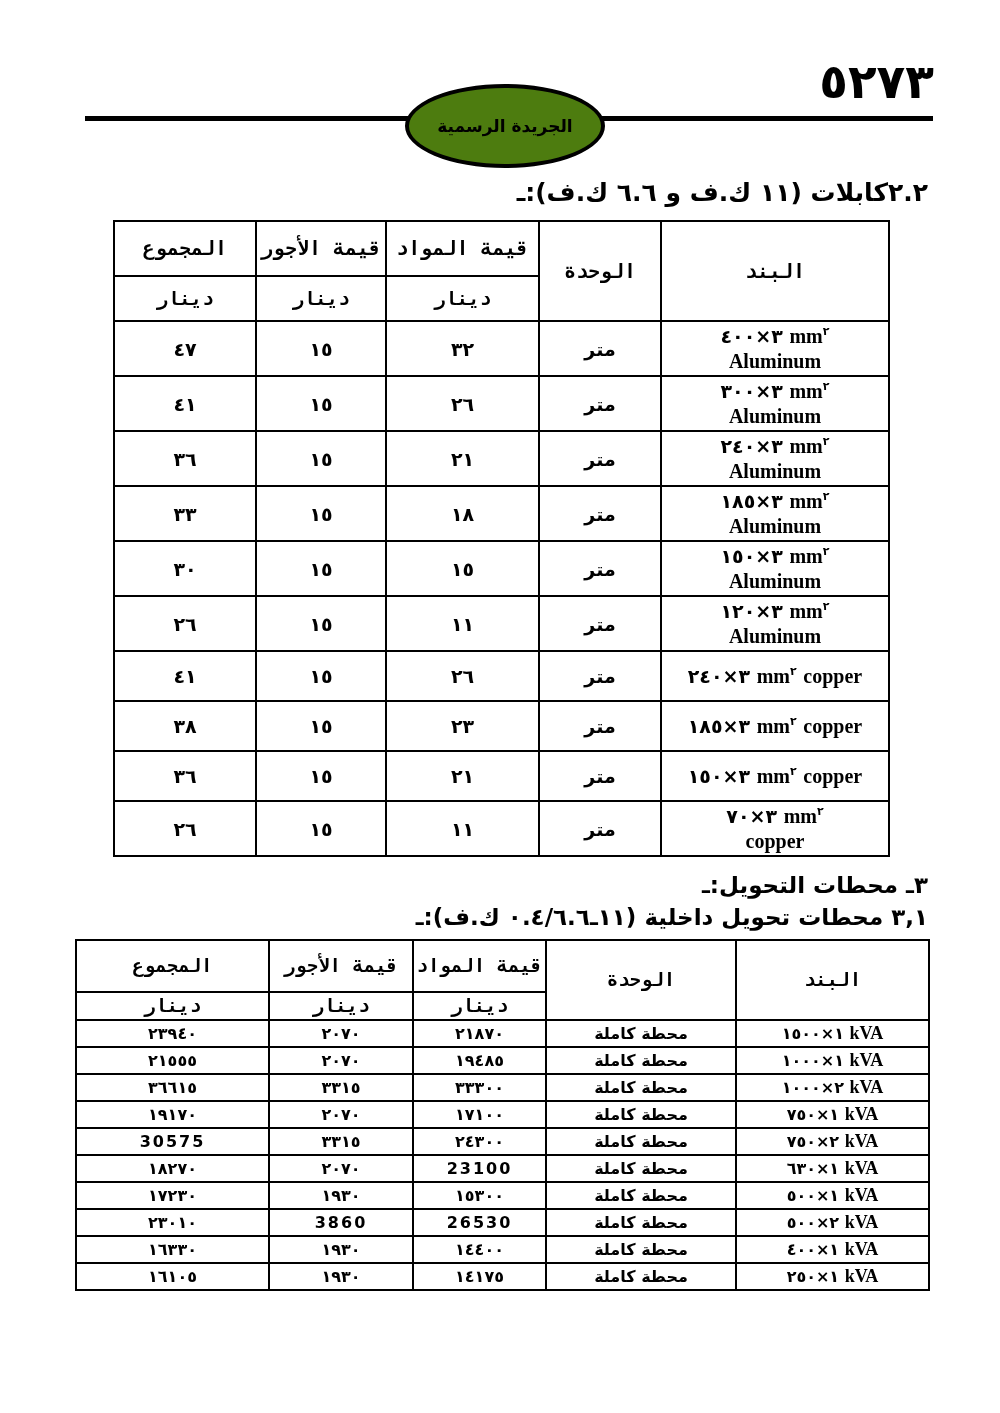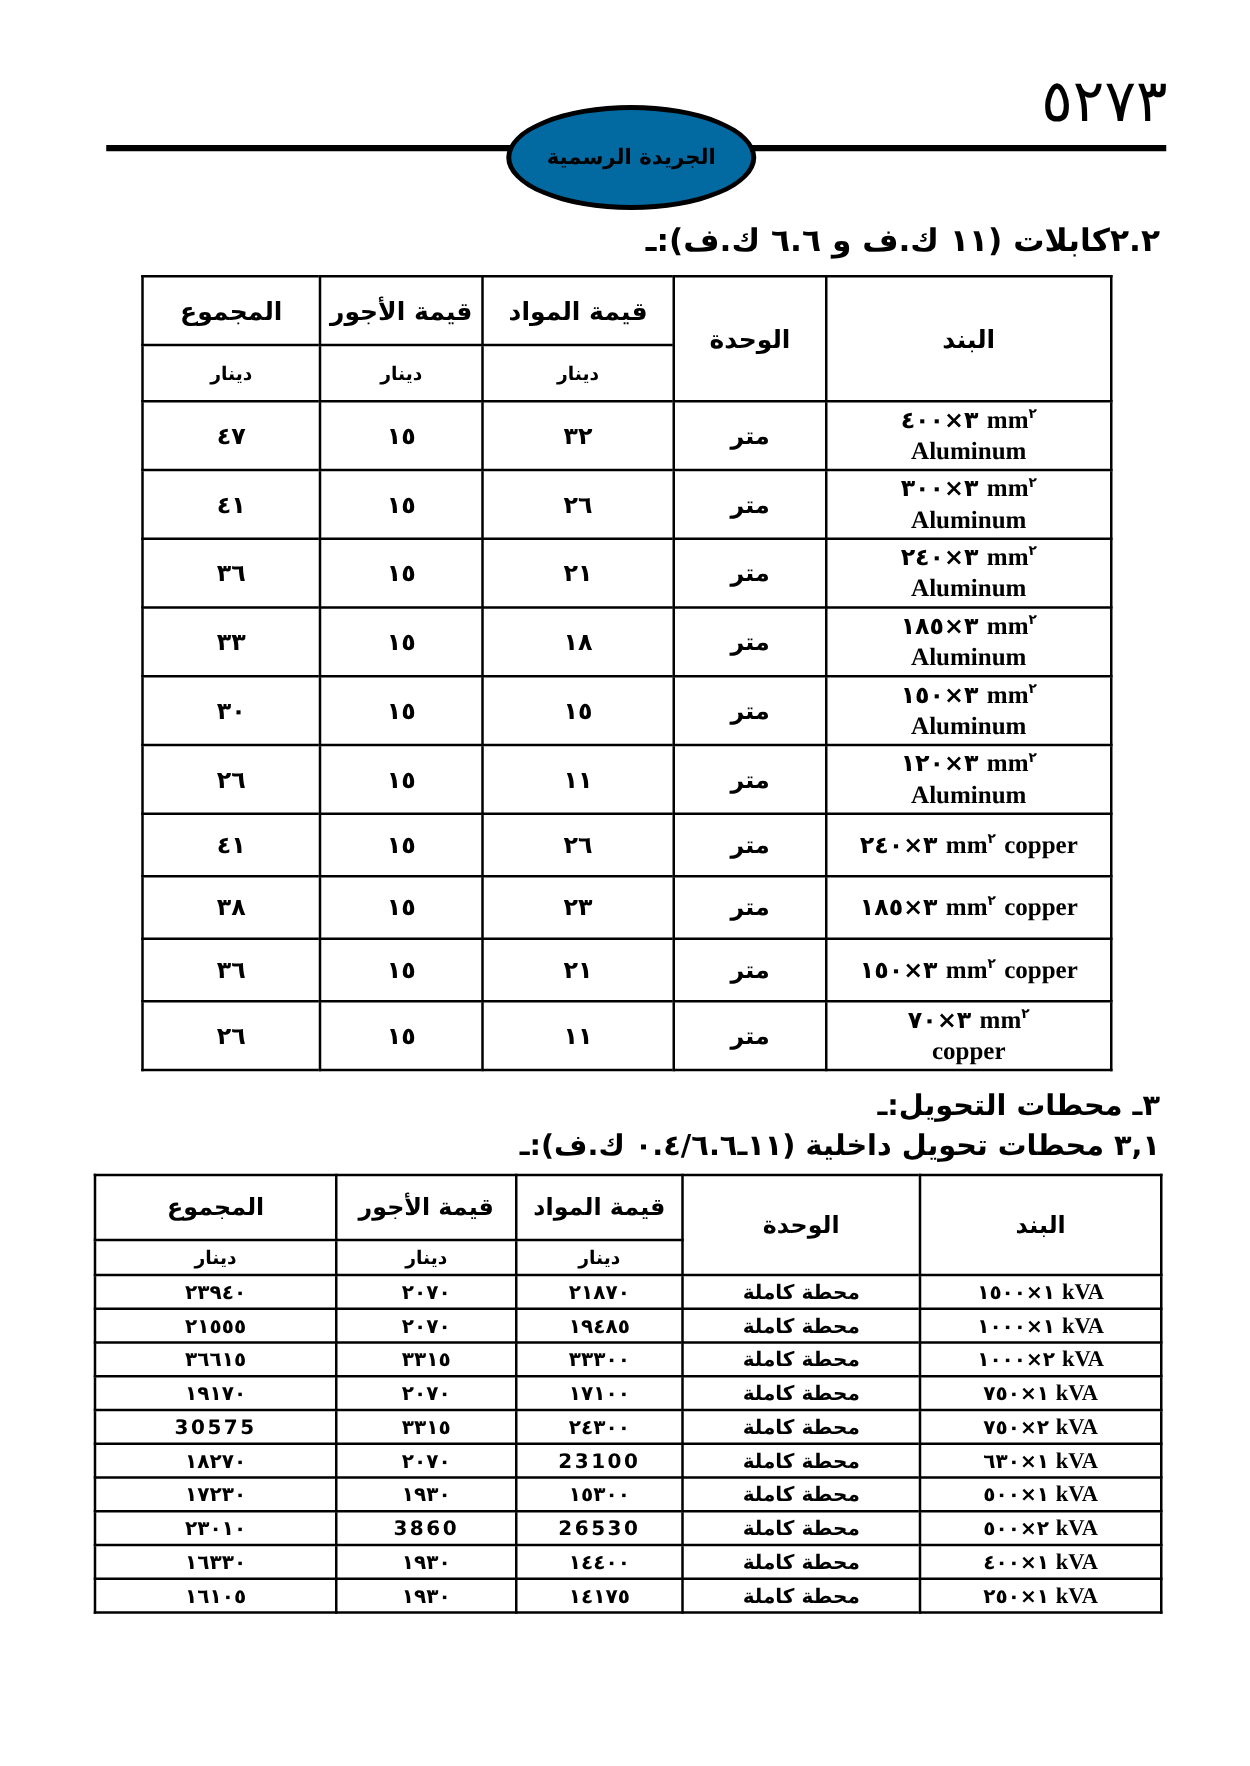--- a/index.html
+++ b/index.html
@@ -3,42 +3,42 @@
 <meta charset="utf-8">
 <style>
   html,body{margin:0;padding:0;}
   body{
     width:1000px;height:1413px;background:#ffffff;color:#000;
     font-family:"DejaVu Sans",sans-serif;overflow:hidden;position:relative;
   }
   
   .header-band{position:relative;height:170px;}
   .page-number{
-    position:absolute;top:58px;right:66px;font-size:47px;font-weight:normal;
+    position:absolute;top:58px;right:66px;font-size:47px;font-weight:bold;
     letter-spacing:2px;line-height:1;font-family:"DejaVu Sans",sans-serif;
   }
   .divider-line{position:absolute;top:116px;left:85px;width:848px;height:5px;background:#000;}
   .gazette-ellipse{
-    position:absolute;top:84px;left:405px;width:192px;height:76px;background:#0369a1;
+    position:absolute;top:84px;left:405px;width:192px;height:76px;background:#4d7c0f;
     border:4px solid #000;border-radius:50%;display:flex;align-items:center;justify-content:center;
   }
   .gazette-label{font-size:17px;font-weight:bold;direction:rtl;}
   
   .rtl-line{direction:rtl;text-align:right;font-weight:bold;padding-right:72px;}
   .cables-title{font-size:25px;margin-top:6px;line-height:34px;}
   .stations-heading{font-size:23px;margin-top:12px;line-height:32px;}
   .stations-subheading{font-size:23px;line-height:32px;}
   
   table{border-collapse:collapse;table-layout:fixed;direction:rtl;}
   th,td{border:2px solid #000;text-align:center;vertical-align:middle;font-weight:bold;padding:0 2px;}
   .t1{width:775px;margin:10px 0 0 113px;}
   .t2{width:853px;margin:6px 0 0 75px;}
-  th{font-size:20px;}
+  th{font-size:20px;font-family:Liberation Mono, monospace;}
   .t2 th{font-size:19px;}
-  .dinar-row th{font-size:15px;height:43px;margin-left:18px;}
+  .dinar-row th{font-size:19px;height:43px;margin-left:18px;}
   .t1 .hdr-row th{height:53px;}
   .t2 .hdr-row th{height:50px;}
   .t2 .dinar-row th{height:26px;}
   .t1 td.num,.t1 td.unit-cell{font-size:19px;}
   .t1 td.num{letter-spacing:3px;}
   .t1 tr.tall{height:55px;}
   .t1 tr.short{height:50px;}
   .t2 tr.data{height:27px;}
   .t2 td.num{font-size:16px;letter-spacing:2px;}
   .t2 td.unit-cell{font-size:16px;}

